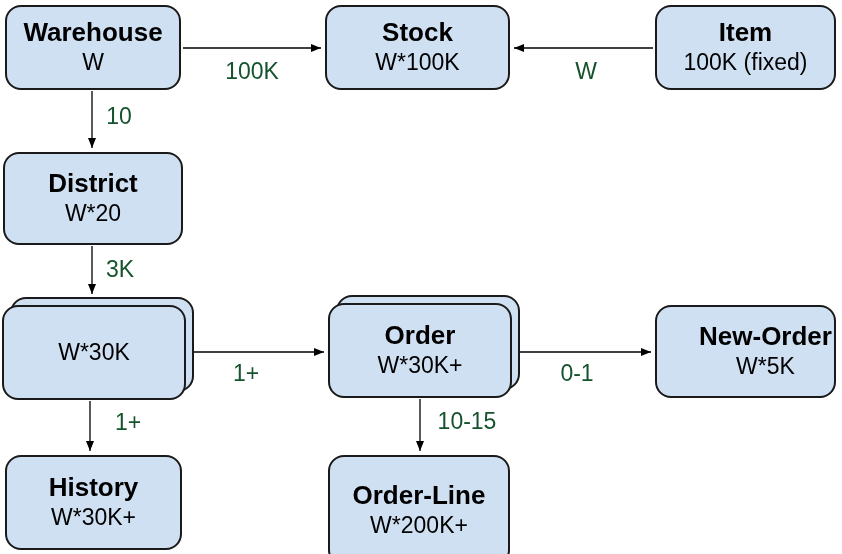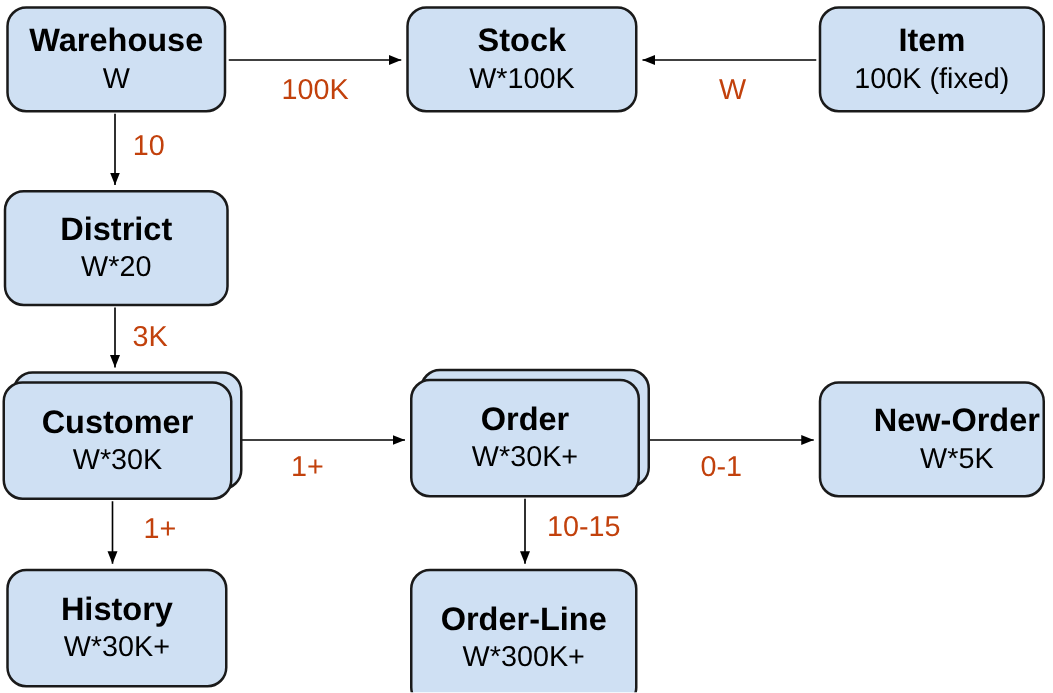--- a/index.html
+++ b/index.html
@@ -42,21 +42,21 @@
   }
   .box .card {
     font-size: 23px;
     line-height: 1.25;
     color: #000000;
     white-space: nowrap;
   }
   .lbl {
     position: absolute;
     font-size: 23px;
-    color: #c2410c;
+    color: #14532d;
     transform: translateX(-50%);
     white-space: nowrap;
   }
 
   
   #box-warehouse { left: 5px;   top: 5px;   width: 176px; height: 85px; }
   #box-stock     { left: 325px; top: 5px;   width: 185px; height: 85px; }
   #box-item      { left: 655px; top: 5px;   width: 181px; height: 85px; }
   #box-district  { left: 3px;   top: 152px; width: 180px; height: 93px; }
   #back-customer { left: 10px;  top: 297px; width: 184px; height: 95px; }
@@ -113,21 +113,20 @@
     <span class="card">100K (fixed)</span>
   </div>
 
   <div class="box" id="box-district">
     <span class="name">District</span>
     <span class="card">W*20</span>
   </div>
 
   <div class="backbox" id="back-customer"></div>
   <div class="box" id="box-customer">
-    <span class="name">Customer</span>
     <span class="card">W*30K</span>
   </div>
 
   <div class="backbox" id="back-order"></div>
   <div class="box" id="box-order">
     <span class="name">Order</span>
     <span class="card">W*30K+</span>
   </div>
 
   <div class="box" id="box-neworder">
@@ -135,21 +134,21 @@
     <span class="card">W*5K</span>
   </div>
 
   <div class="box" id="box-history">
     <span class="name">History</span>
     <span class="card">W*30K+</span>
   </div>
 
   <div class="box" id="box-orderline">
     <span class="name">Order-Line</span>
-    <span class="card">W*300K+</span>
+    <span class="card">W*200K+</span>
   </div>
 
   <span class="lbl" id="lbl-warehouse-stock">100K</span>
   <span class="lbl" id="lbl-item-stock">W</span>
   <span class="lbl" id="lbl-warehouse-district">10</span>
   <span class="lbl" id="lbl-district-customer">3K</span>
   <span class="lbl" id="lbl-customer-order">1+</span>
   <span class="lbl" id="lbl-order-neworder">0-1</span>
   <span class="lbl" id="lbl-customer-history">1+</span>
   <span class="lbl" id="lbl-order-orderline">10-15</span>

